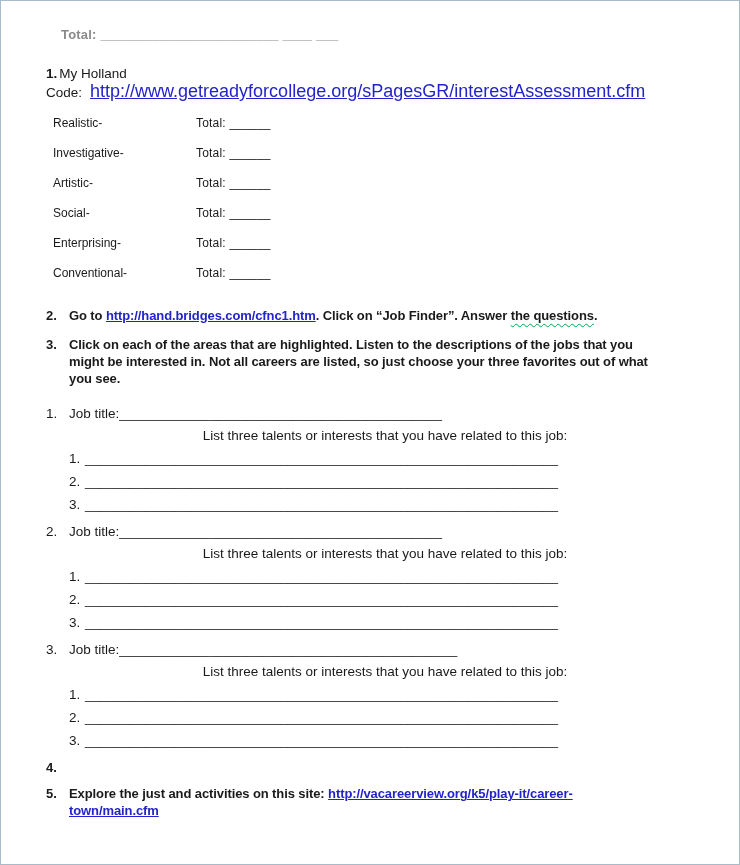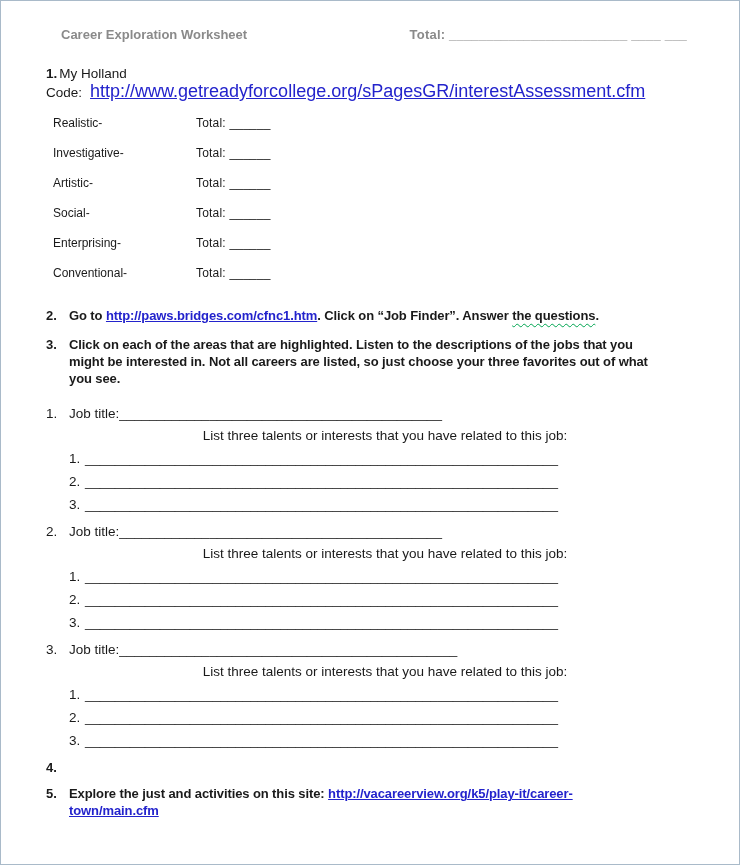--- a/index.html
+++ b/index.html
@@ -68,21 +68,20 @@
   
   .bottom { margin-top:4px; }
   .bottom .num-item { margin-top:10px; }
 </style>
 </head>
 <body>
 
 <div class="page">
 
   <div class="header">
-    <span>Career Exploration Worksheet</span>
     <span class="name-area">
       <span>Total:</span>
       <span>________________________ ____ ___</span>
     </span>
   </div>
 
   <div class="item1">
     <span class="num">1.</span><span class="lbl">My Holland Code:</span><a class="link" href="#">http://www.getreadyforcollege.org/sPagesGR/interestAssessment.cfm</a>
   </div>
 
@@ -109,21 +108,21 @@
     </div>
     <div class="h-row">
       <span class="h-label">Conventional-</span>
       <span class="h-total">Total: ______</span>
     </div>
   </div>
 
   <div class="num-item">
     <span class="num">2.</span>
     <div class="content">
-      <span>Go to </span><a class="link" href="#">http://paws.bridges.com/cfnc1.htm</a><span>. Click on “Job Finder”. Answer </span><span class="wavy">the questions</span><span>.</span>
+      <span>Go to </span><a class="link" href="#">http://hand.bridges.com/cfnc1.htm</a><span>. Click on “Job Finder”. Answer </span><span class="wavy">the questions</span><span>.</span>
     </div>
   </div>
 
   <div class="num-item">
     <span class="num">3.</span>
     <div class="content">Click on each of the areas that are highlighted. Listen to the descriptions of the jobs that you might be interested in. Not all careers are listed, so just choose your three favorites out of what you see.</div>
   </div>
 
   <div class="jobs">
 

